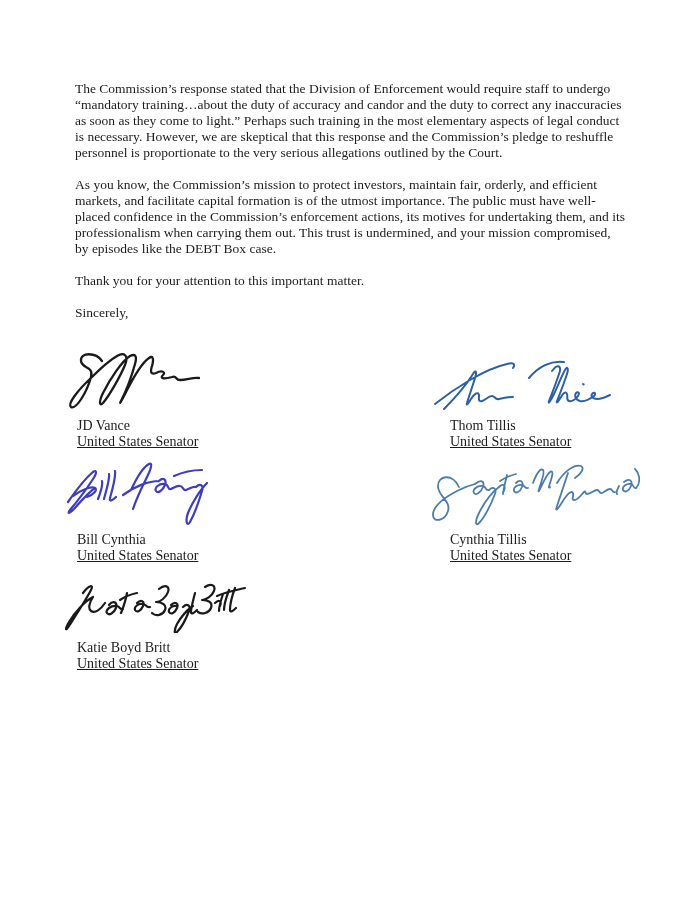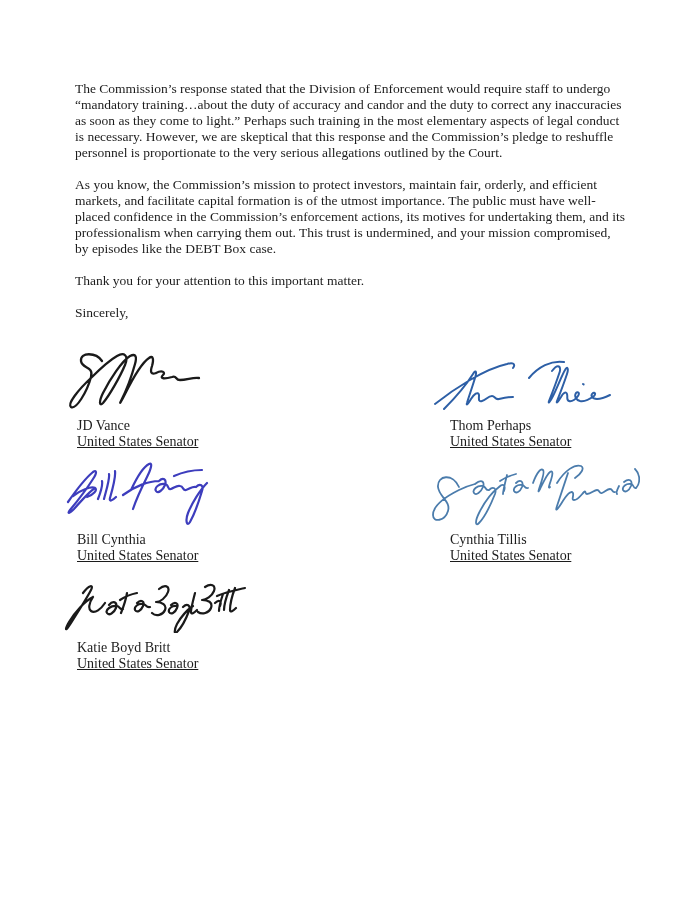--- a/index.html
+++ b/index.html
@@ -118,21 +118,21 @@
                M155 15 C164 11 174 9 183 7"></path>
     </g>
   </svg>
 
   <div class="sig-label" style="left:77px;top:418px">
     <span class="name">JD Vance</span>
     <span class="title">United States Senator</span>
   </div>
 
   <div class="sig-label" style="left:450px;top:418px">
-    <span class="name">Thom Perhaps</span>
+    <span class="name">Thom Tillis</span>
     <span class="title">United States Senator</span>
   </div>
 
   <div class="sig-label" style="left:77px;top:532px">
     <span class="name">Bill Cynthia</span>
     <span class="title">United States Senator</span>
   </div>
 
   <div class="sig-label" style="left:450px;top:532px">
     <span class="name">Cynthia Tillis</span>

